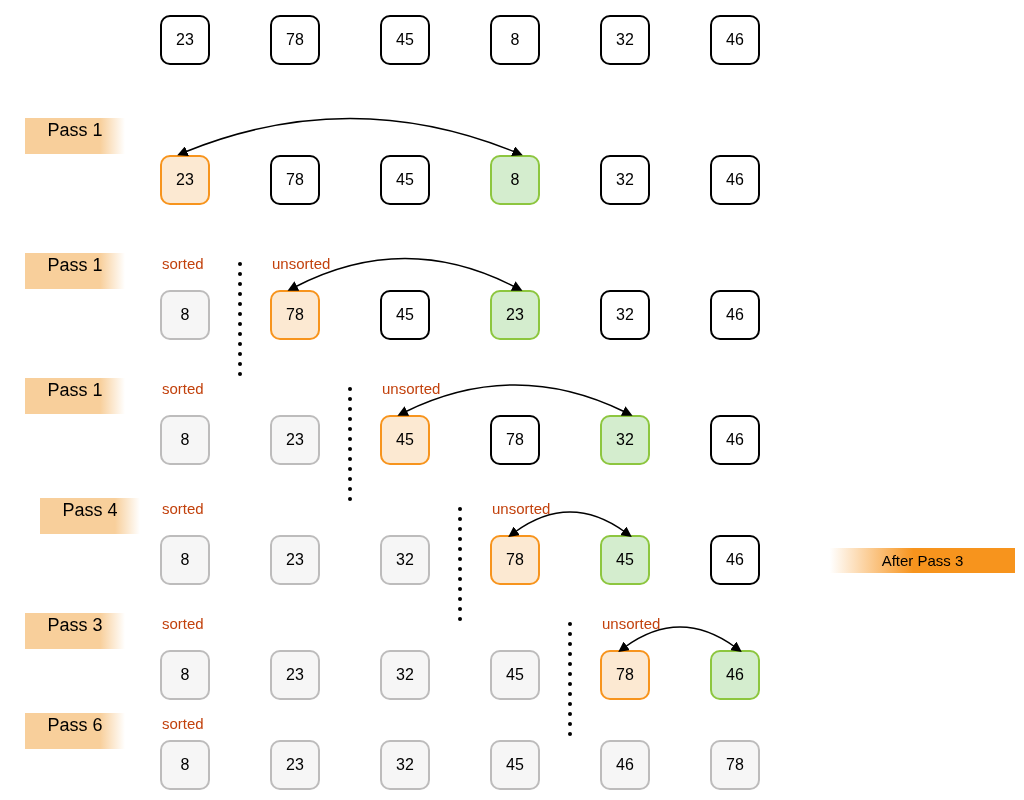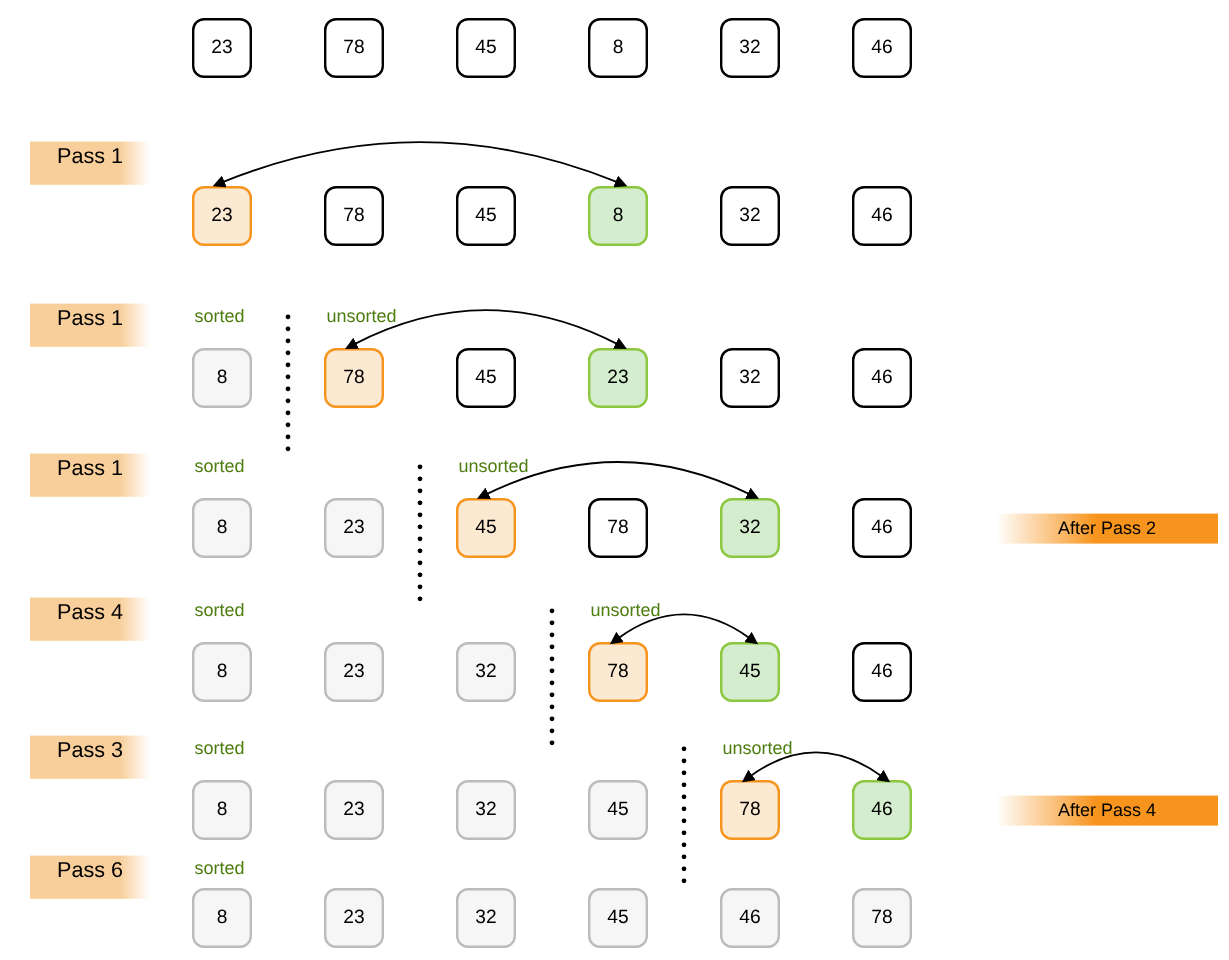--- a/index.html
+++ b/index.html
@@ -46,46 +46,45 @@
     font-size: 16px;
     color: #000;
   }
   .cell.plain  { background: #ffffff; border: 2px solid #000; }
   .cell.sorted { background: #F6F6F6; border: 2px solid #BDBCBC; }
   .cell.current{ background: #FCE9D2; border: 2px solid #F7941D; }
   .cell.min    { background: #D4EDCE; border: 2px solid #8DC63F; }
   .txt {
     position: absolute;
     font-size: 15px;
-    color: #4d7c0f;
+    color: #c2410c;
   }
   .dots-wrap {
     position: absolute;
     display: flex;
     flex-direction: column;
     align-items: center;
     gap: 6px;
   }
   .dot { width: 4px; height: 4px; background: #000; border-radius: 50%; }
   svg.arrow { position: absolute; overflow: visible; pointer-events: none; }
 </style>
 </head>
 <body>
 
 <div class="stage">
 
   <div class="pass-label" style="left:25px; top:118px">Pass 1</div>
   <div class="pass-label" style="left:25px; top:253px">Pass 1</div>
   <div class="pass-label" style="left:25px; top:378px">Pass 1</div>
-  <div class="pass-label" style="left:25px; top:498px">Pass 4</div>
+  <div class="pass-label" style="left:40px; top:498px">Pass 4</div>
   <div class="pass-label" style="left:25px; top:613px">Pass 3</div>
   <div class="pass-label" style="left:25px; top:713px">Pass 6</div>
 
-  <div class="after-label" style="left:830px; top:428px">After Pass 2</div>
-  <div class="after-label" style="left:830px; top:663px">After Pass 4</div>
+  <div class="after-label" style="left:830px; top:548px">After Pass 3</div>
 
   <div class="cell plain" style="left:160px; top:15px">23</div>
   <div class="cell plain" style="left:270px; top:15px">78</div>
   <div class="cell plain" style="left:380px; top:15px">45</div>
   <div class="cell plain" style="left:490px; top:15px">8</div>
   <div class="cell plain" style="left:600px; top:15px">32</div>
   <div class="cell plain" style="left:710px; top:15px">46</div>
 
   <div class="cell current" style="left:160px; top:155px">23</div>
   <div class="cell plain" style="left:270px; top:155px">78</div>

